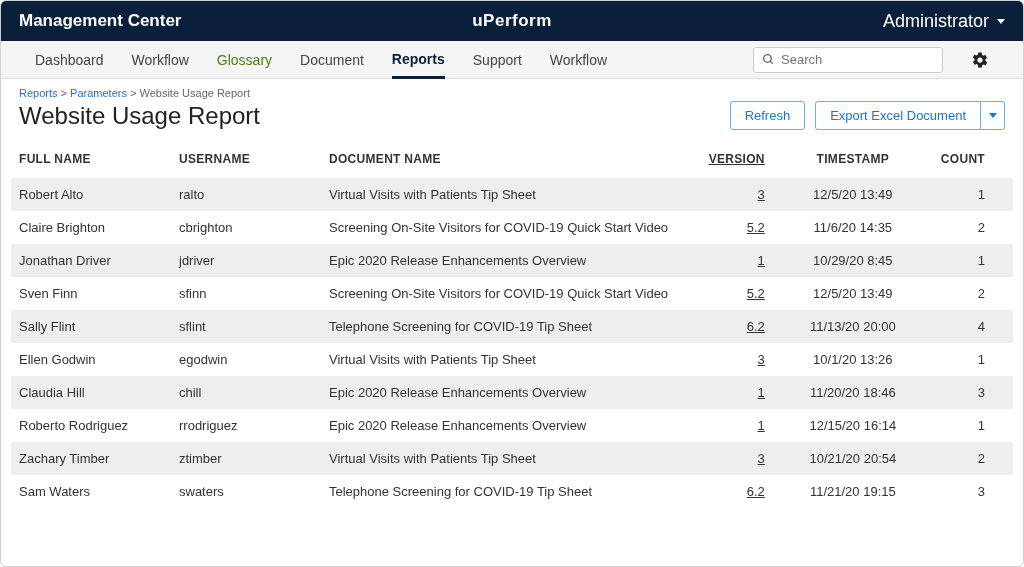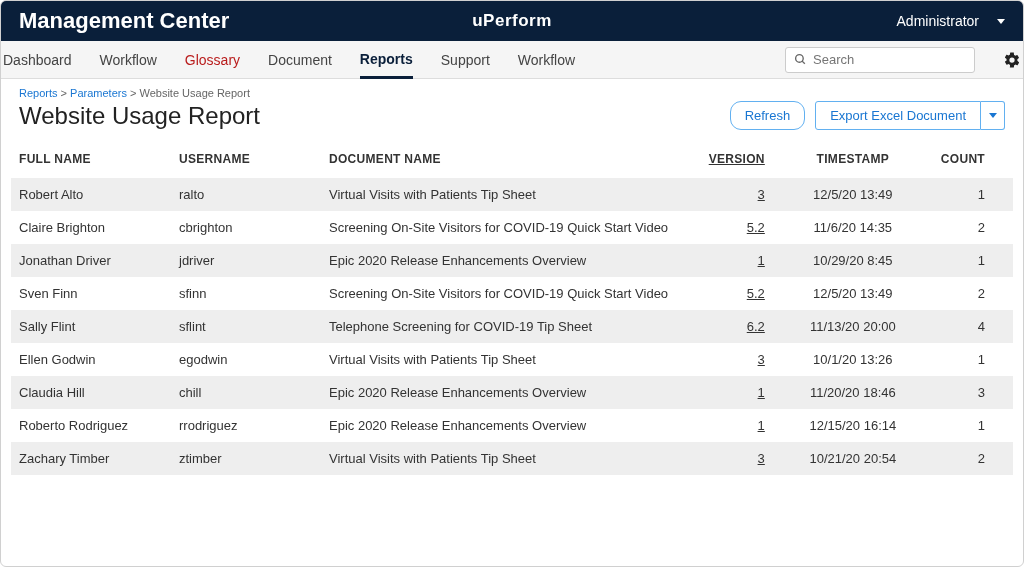--- a/index.html
+++ b/index.html
@@ -15,59 +15,59 @@
   .topbar {
     background: #0a1f3a;
     color: #fff;
     height: 40px;
     display: flex;
     align-items: center;
     padding: 0 18px;
     position: relative;
   }
   .topbar-title {
-    font-size: 22px;
+    font-size: 17px;
     font-weight: 600;
   }
   .topbar-logo {
     position: absolute;
     left: 50%;
     transform: translateX(-50%);
     font-size: 17px;
     font-weight: 700;
     letter-spacing: 0.5px;
   }
   .topbar-logo .p-char { color: #fff; position: relative; }
   .topbar-user {
     margin-left: auto;
-    font-size: 14px;
-    display: flex;
-    align-items: center;
-    gap: 18px;
+    font-size: 18px;
+    display: flex;
+    align-items: center;
+    gap: 8px;
     cursor: pointer;
     text-align: center;
   }
   .navbar {
     background: #f5f5f5;
     border-bottom: 1px solid #ddd;
     height: 38px;
     display: flex;
     align-items: center;
-    padding: 0 2px;
+    padding: 0 34px;
     gap: 28px;
   }
   .nav-item {
     font-size: 14px;
     color: #444;
     cursor: pointer;
     height: 100%;
     display: flex;
     align-items: center;
   }
-  .nav-item.glossary { color: #b91c1c; }
+  .nav-item.glossary { color: #4d7c0f; }
   .nav-item.active {
     color: #0a1f3a;
     font-weight: 700;
     border-bottom: 3px solid #0a1f3a;
     margin-bottom: -1px;
   }
   .nav-spacer { flex: 1; }
   .search-box {
     background: #fff;
     border: 1px solid #ccc;
@@ -103,21 +103,21 @@
     font-weight: 500;
     color: #222;
     flex: 1;
   }
   .btn {
     background: #fff;
     border: 1px solid #62b0f0;
     color: #1976d2;
     font-size: 13px;
     padding: 6px 14px;
-    border-radius: 11px;
+    border-radius: 3px;
     cursor: pointer;
     margin-left: 10px;
   }
   .btn-split {
     display: flex;
     margin-left: 10px;
   }
   .btn-split .btn { margin-left: 0; border-radius: 3px 0 0 3px; }
   .btn-split .btn-caret {
     border: 1px solid #62b0f0;
@@ -298,15 +298,23 @@
           <td class="col-cnt">1</td>
         </tr>
         <tr>
           <td class="col-name">Zachary Timber</td>
           <td class="col-user">ztimber</td>
           <td class="col-doc">Virtual Visits with Patients Tip Sheet</td>
           <td class="col-ver">3</td>
           <td class="col-ts">10/21/20 20:54</td>
           <td class="col-cnt">2</td>
         </tr>
+        <tr>
+          <td class="col-name">Sam Waters</td>
+          <td class="col-user">swaters</td>
+          <td class="col-doc">Telephone Screening for COVID-19 Tip Sheet</td>
+          <td class="col-ver">6.2</td>
+          <td class="col-ts">11/21/20 19:15</td>
+          <td class="col-cnt">3</td>
+        </tr>
       </tbody>
   </table>
 </div>
 
 </body></html>

